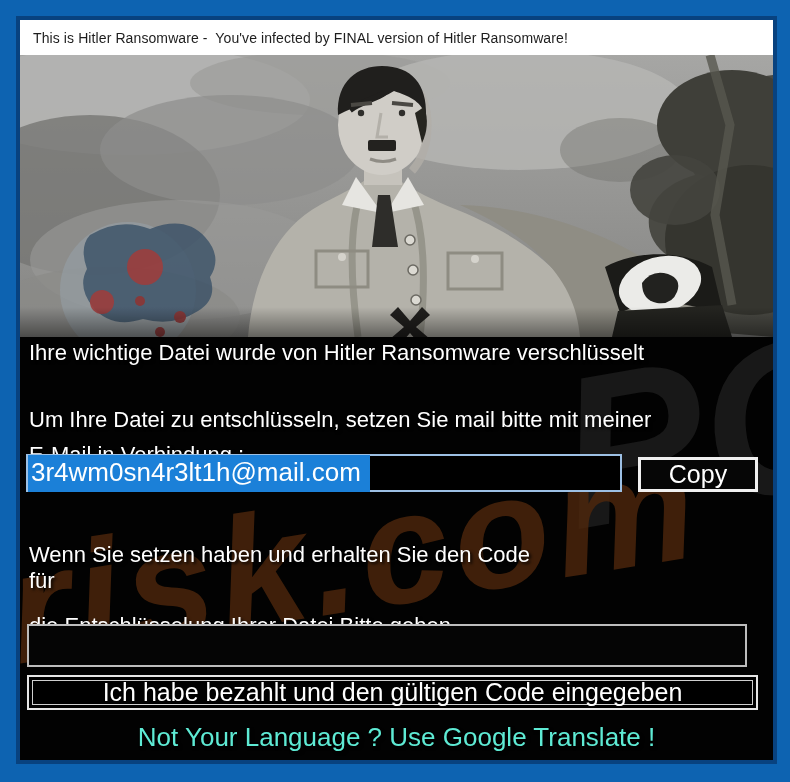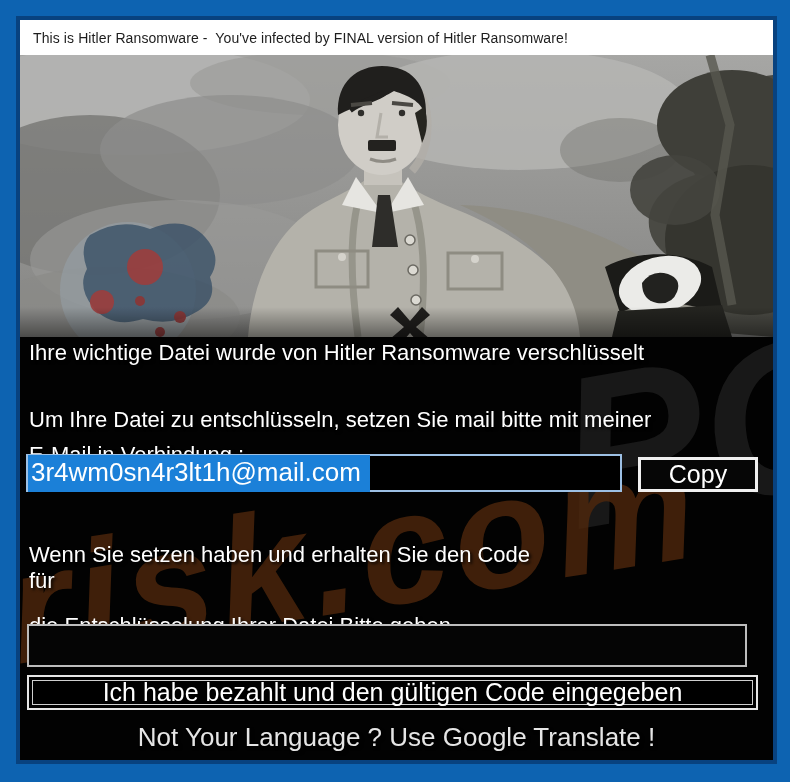--- a/index.html
+++ b/index.html
@@ -59,21 +59,21 @@
   .paid-btn {
     position:absolute; left:7px; top:338px; width:731px; height:35px;
     background:#000; border:2px solid #e6e6e6;
     box-shadow: inset 0 0 0 3px #000, inset 0 0 0 4px #cfcfcf;
     box-sizing:border-box; color:#fff; font-size:25px;
     display:flex; align-items:center; justify-content:center; z-index:3; cursor:pointer;
     white-space:nowrap;
   }
   .footer {
     position:absolute; left:0; top:385px; width:100%; text-align:center;
-    color:#e5e5e5; font-size:26px; z-index:2; text-shadow:2px 2px 3px rgba(0,0,0,.9);
+    color:#5eead4; font-size:26px; z-index:2; text-shadow:2px 2px 3px rgba(0,0,0,.9);
     white-space:nowrap;
   }
   .wm { position:absolute; z-index:1; font-weight:bold; font-style:italic; pointer-events:none; }
   .wm-pc  { left:540px; top:-30px; font-size:215px; color:#181818; transform:rotate(-10deg); }
   .wm-risk{ left:-15px; top:128px; font-size:158px; color:var(--watermark-brown,#4f270c);
             opacity:.8; transform:rotate(-9deg); letter-spacing:6px; white-space:nowrap; }
 </style>
 </head>
 <body>
 

